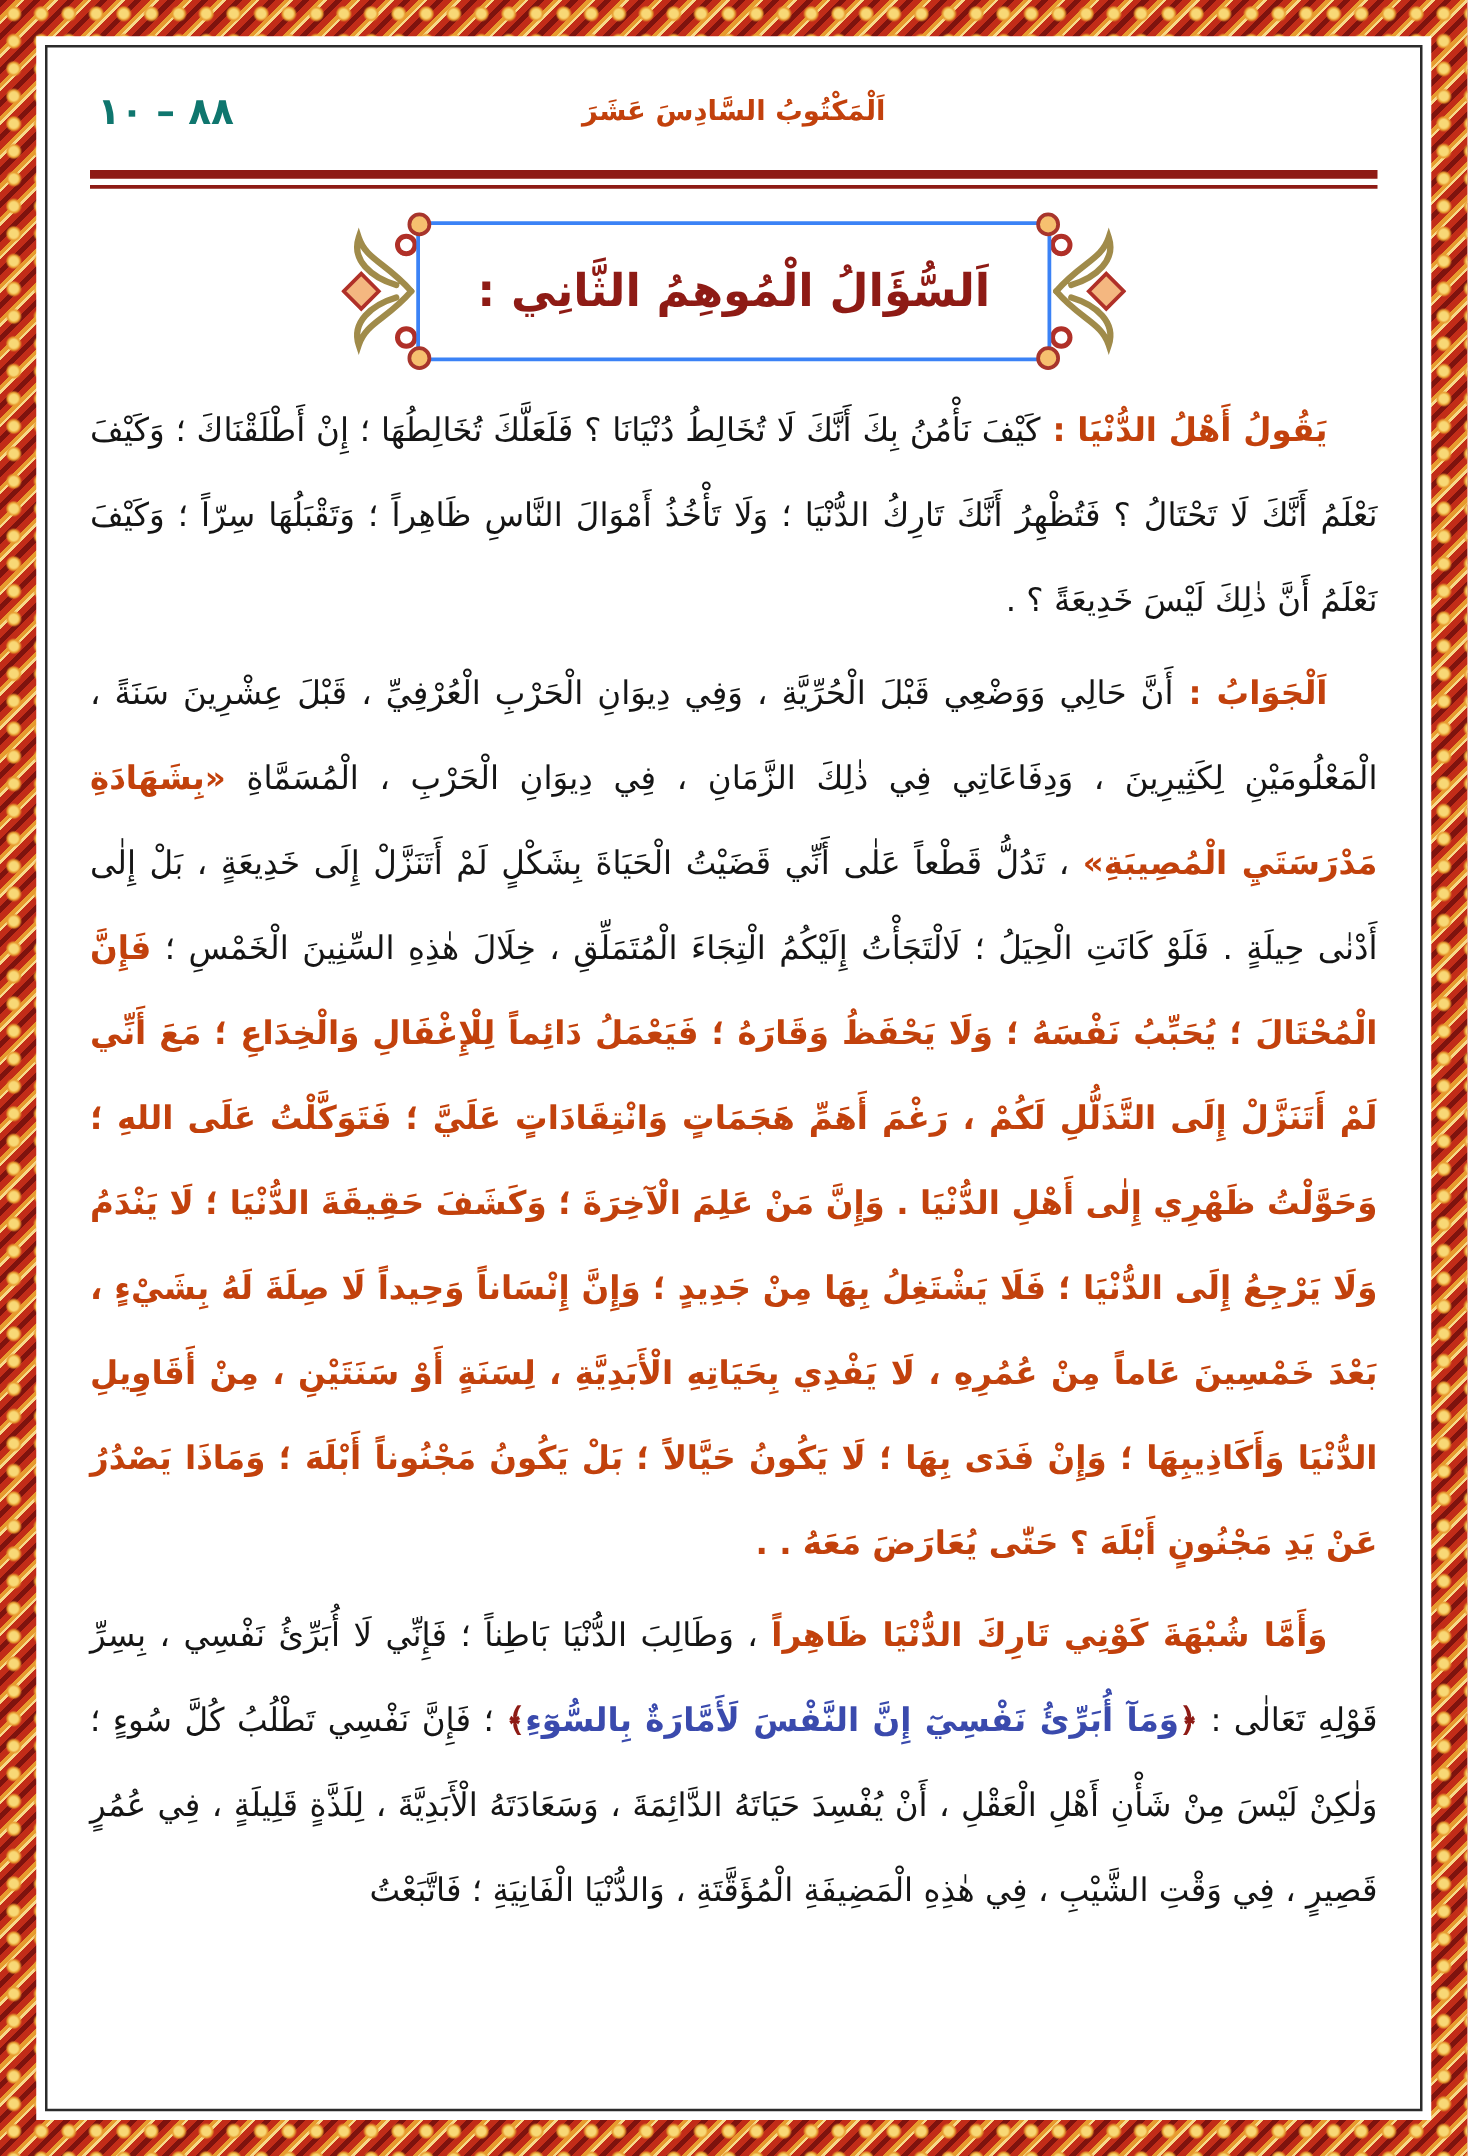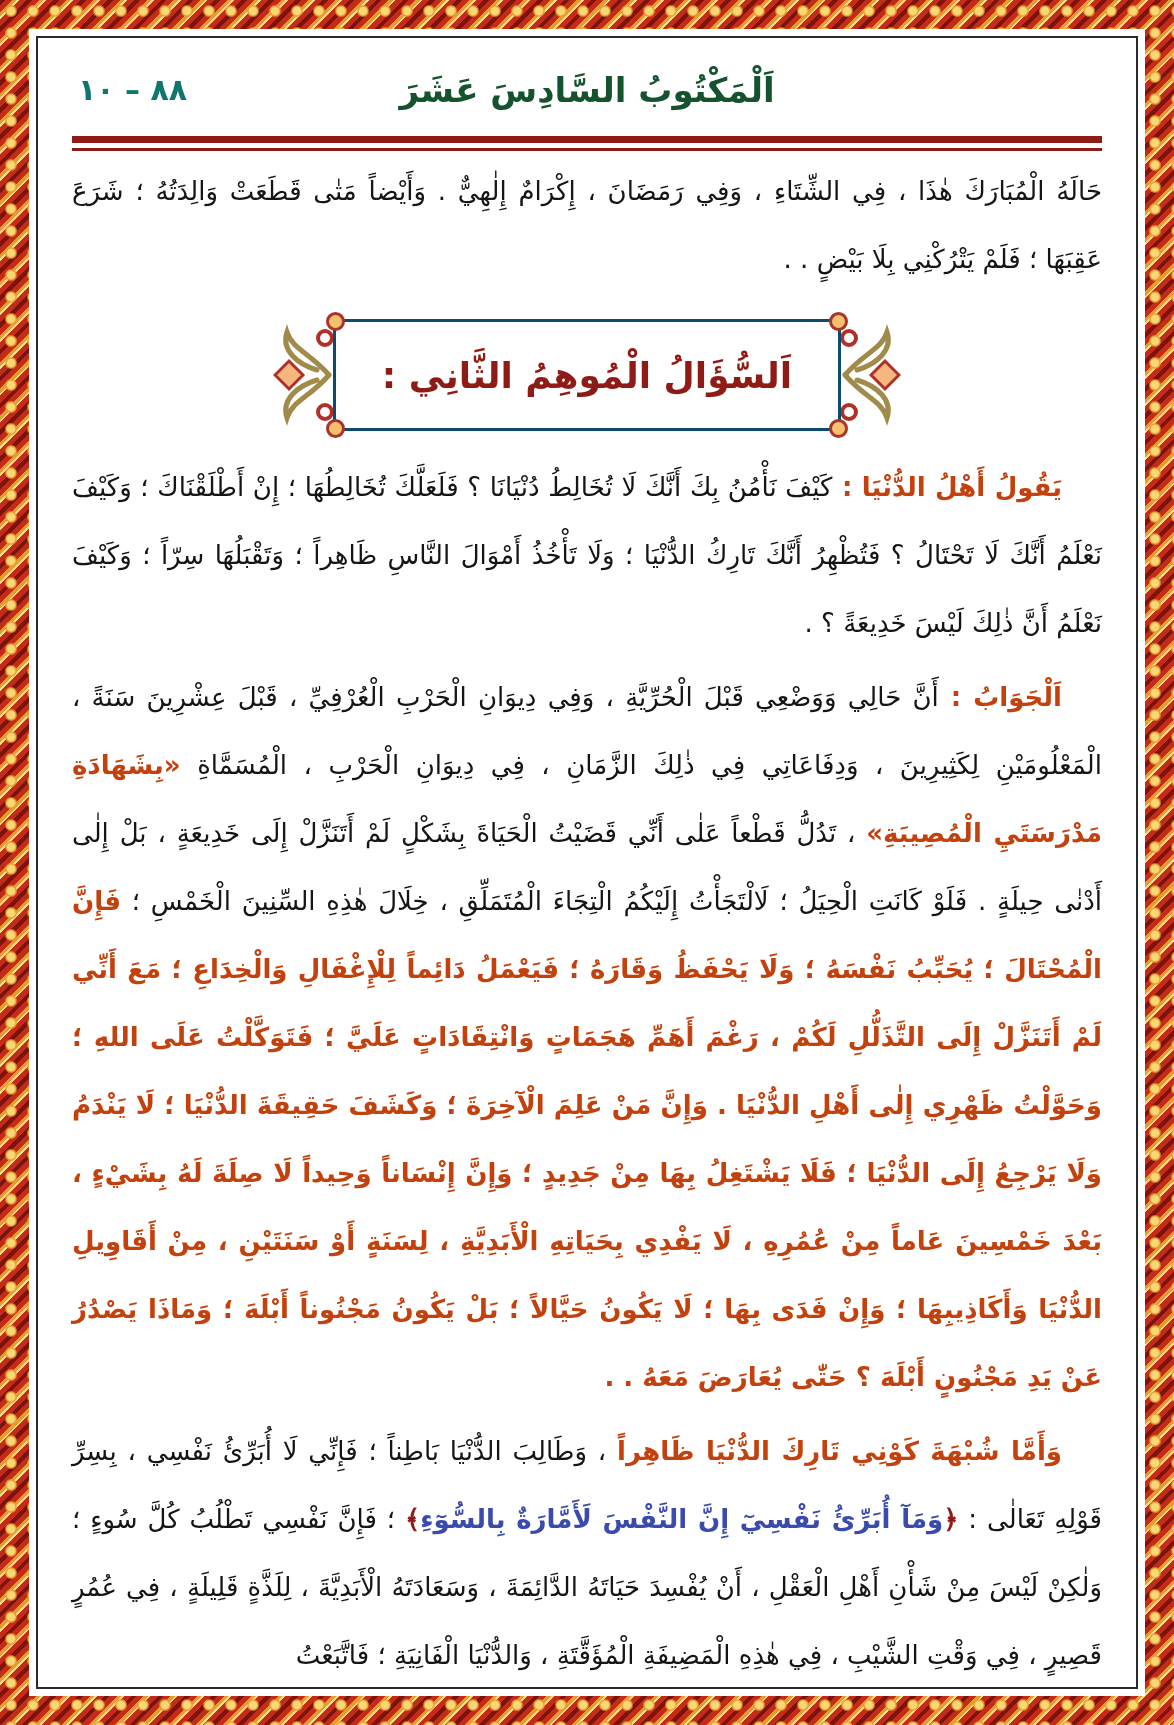--- a/index.html
+++ b/index.html
@@ -19,21 +19,21 @@
     border:2px solid #2b2b2b;
     box-shadow:0 0 0 7px #ffffff;
     direction:rtl;
     padding:10px 34px 8px 34px;
     overflow:hidden;
     font-family:"DejaVu Sans", sans-serif;
   }
   .header{position:relative;height:72px;margin-top:6px;}
   .page-title{
     position:absolute;right:0;left:0;text-align:center;
-    color:#14532d;font-size:34px;font-weight:bold;line-height:72px;
+    color:#c2410c;font-size:22px;font-weight:bold;line-height:72px;
   }
   .page-number{
     position:absolute;left:6px;top:0;
     color:#0f766e;font-size:30px;font-weight:bold;line-height:72px;
   }
   .double-rule{
     margin-top:10px;height:5px;
     border-top:7px solid #8e1b15;border-bottom:3px solid #8e1b15;
   }
   .para{
@@ -43,21 +43,21 @@
   }
   .para.indent{text-indent:40px;}
   .seg-black{color:#151515;font-weight:normal;}
   .seg-red{color:#c2410c;font-weight:bold;}
   .seg-blue{color:#3a4aad;font-weight:bold;margin-top:25px;}
   .seg-maroon{color:#8e1b15;font-weight:bold;}
   
   .orn-wrap{position:relative;width:620px;margin:18px auto 14px auto;height:128px;}
   .orn-frame{
     position:absolute;right:56px;left:56px;top:8px;bottom:8px;
-    border:3px solid #0c4a6e;border-radius:10px;
+    border:3px solid #3b82f6;border-radius:10px;
     display:flex;align-items:center;justify-content:center;
   }
   .curl{
     position:absolute;width:13px;height:13px;border-radius:50%;
     background:#f6c06f;border:3px solid #a8352c;
   }
   .curl.tl{top:-10px;left:-10px;} .curl.tr{top:-10px;right:-10px;}
   .curl.bl{bottom:-10px;left:-10px;} .curl.br{bottom:-10px;right:-10px;}
   .section-title{
     color:#8e1b15;font-size:36px;font-weight:bold;white-space:nowrap;
@@ -72,21 +72,20 @@
 <div class="page">
   <div class="inner">
 
     <div class="header">
       <div class="page-title">اَلْمَكْتُوبُ السَّادِسَ عَشَرَ</div>
       <div class="page-number">٨٨ – ١٠</div>
     </div>
 
     <div class="double-rule"></div>
 
-    <p class="para"><span class="seg-black">حَالَهُ الْمُبَارَكَ هٰذَا ، فِي الشِّتَاءِ ، وَفِي رَمَضَانَ ، إِكْرَامٌ إِلٰهِيٌّ . وَأَيْضاً مَتٰى قَطَعَتْ وَالِدَتُهُ ؛ شَرَعَ عَقِبَهَا ؛ فَلَمْ يَتْرُكْنِي بِلَا بَيْضٍ . .</span></p>
 
     <div class="orn-wrap">
       <svg class="flourish right" viewBox="0 0 62 110">
         <g fill="none" stroke="#a08b4a" stroke-width="5" stroke-linecap="round">
           <path d="M6 55 C26 32 42 30 48 12 C54 30 38 44 18 50"></path>
           <path d="M6 55 C26 78 42 80 48 98 C54 80 38 66 18 60"></path>
         </g>
         <g fill="none" stroke="#b03028" stroke-width="4">
           <circle cx="10" cy="18" r="7"></circle>
           <circle cx="10" cy="92" r="7"></circle>

